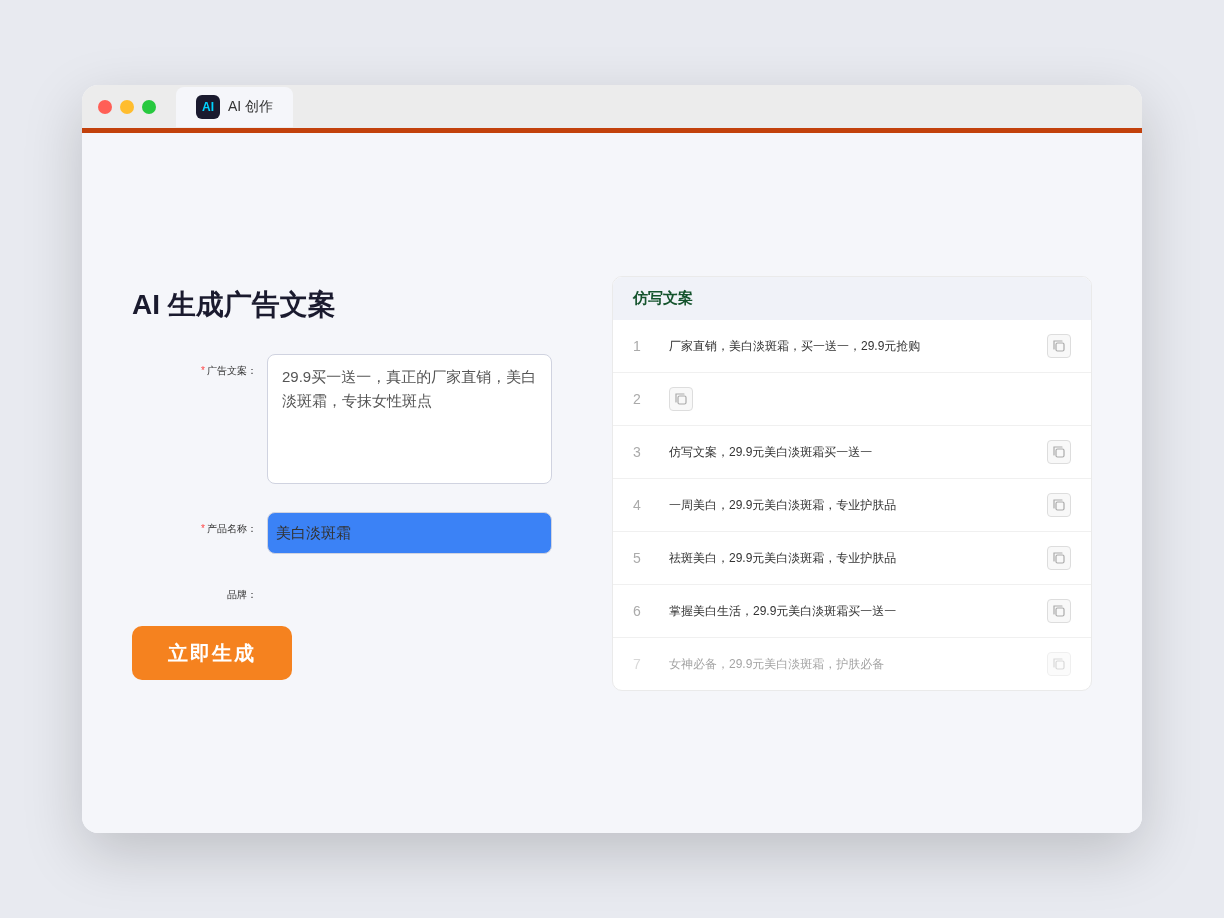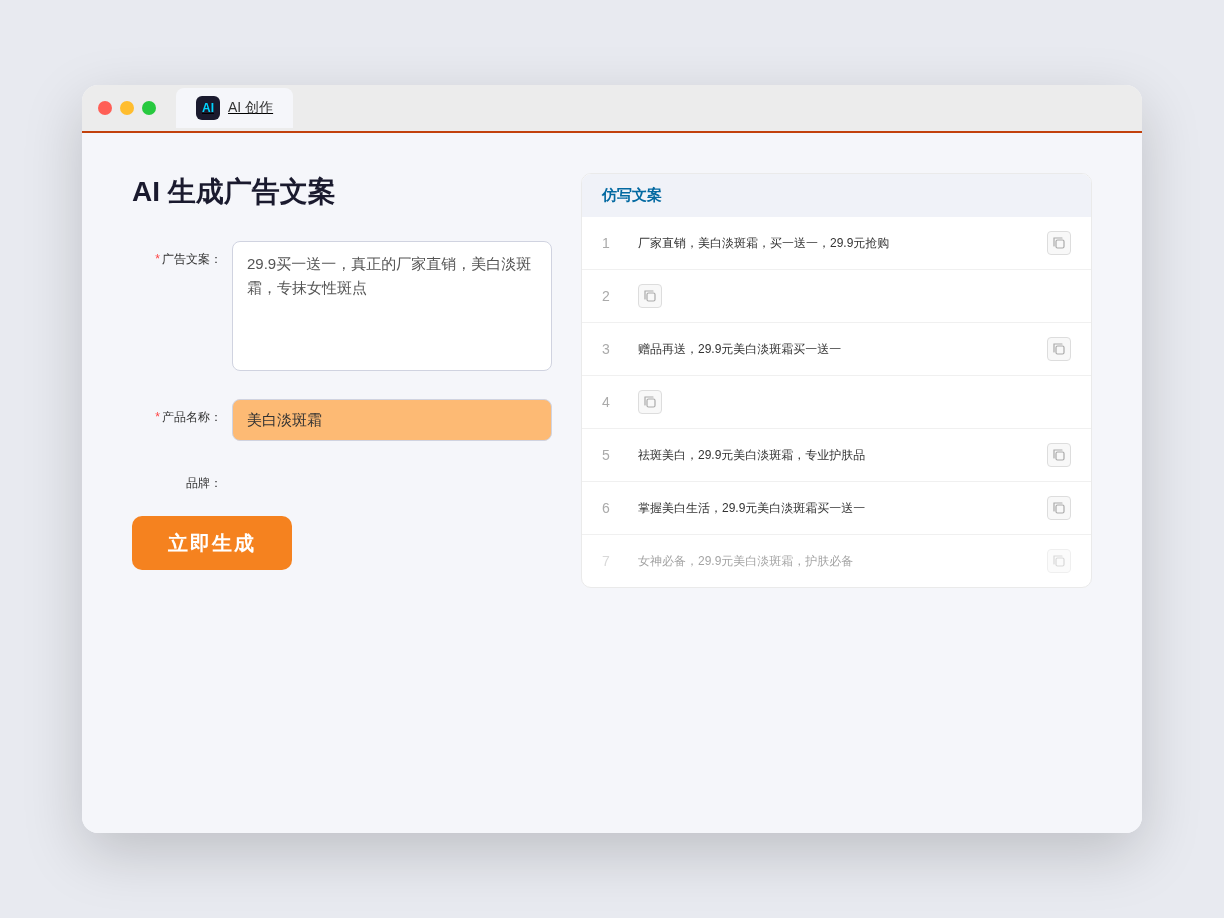--- a/index.html
+++ b/index.html
@@ -22,22 +22,21 @@
       box-shadow: 0 20px 60px rgba(0,0,0,0.18);
       overflow: hidden;
     }
 
     .browser-titlebar {
       background: #ececec;
       height: 48px;
       display: flex;
       align-items: center;
       padding: 0 16px;
-      border-bottom: 2px solid #c2410c;
-      text-decoration: underline;
+      border-bottom: 5px solid #c2410c;
     }
 
     .traffic-lights {
       display: flex;
       gap: 8px;
       margin-right: 20px;
     }
 
     .traffic-light {
       width: 14px;
@@ -70,21 +69,22 @@
       color: #00d4ff;
       font-size: 12px;
       font-weight: bold;
     }
 
     .browser-content {
       padding: 40px 50px;
       background: #f5f6fa;
       min-height: 700px;
       display: flex;
-      gap: 29px;
+      gap: 60px;
+      align-items: center;
     }
 
     
     .left-panel {
       flex: 0 0 420px;
     }
 
     .page-title {
       font-size: 28px;
       font-weight: 700;
@@ -94,24 +94,25 @@
 
     .form-row {
       display: flex;
       align-items: flex-start;
       margin-bottom: 24px;
     }
 
     .form-label {
       width: 90px;
       text-align: right;
-      font-size: 12px;
+      font-size: 10px;
       color: #333;
       padding-top: 10px;
       flex-shrink: 0;
+      margin-left: 35px;
     }
 
     .required-star {
       color: #ff4444;
       margin-right: 2px;
     }
 
     .form-input-wrap {
       flex: 1;
       margin-left: 10px;
@@ -130,24 +131,24 @@
       outline: none;
       font-family: inherit;
       line-height: 1.6;
     }
 
     input.form-input {
       width: 100%;
       height: 42px;
       border: 1.5px solid #d0d3e0;
       border-radius: 8px;
-      padding: 0 14px;
+      padding: 0 8px;
       font-size: 15px;
       color: #333;
-      background: #fdba74;
+      background: #3b82f6;
       outline: none;
       font-family: inherit;
     }
 
     .generate-btn {
       width: 160px;
       height: 54px;
       background: #f5821f;
       color: #fff;
       border: none;
@@ -186,21 +187,21 @@
       border-radius: 10px;
       overflow: hidden;
       border: 1px solid #eaeaea;
     }
 
     .results-header {
       background: #f0f2f8;
       padding: 12px 20px;
       font-size: 15px;
       font-weight: 600;
-      color: #0369a1;
+      color: #14532d;
     }
 
     .result-row {
       display: flex;
       align-items: center;
       padding: 14px 20px;
       border-bottom: 1px solid #f0f0f0;
       gap: 16px;
     }
 
@@ -313,30 +314,31 @@
       <span class="row-num">2</span>
       <button class="copy-btn" title="复制">
         <svg width="14" height="14" viewBox="0 0 14 14" fill="none" xmlns="http://www.w3.org/2000/svg">
           <rect x="4" y="4" width="8" height="8" rx="1.5" stroke="#aaa" stroke-width="1.2" fill="none"></rect>
           <path d="M2 10V2h8" stroke="#aaa" stroke-width="1.2" stroke-linecap="round" fill="none"></path>
         </svg>
       </button>
     </div>
             <div class="result-row">
       <span class="row-num">3</span>
-      <span class="row-text">赠品再送，29.9元美白淡斑霜买一送一</span>
+      <span class="row-text">仿写文案，29.9元美白淡斑霜买一送一</span>
       <button class="copy-btn" title="复制">
         <svg width="14" height="14" viewBox="0 0 14 14" fill="none" xmlns="http://www.w3.org/2000/svg">
           <rect x="4" y="4" width="8" height="8" rx="1.5" stroke="#aaa" stroke-width="1.2" fill="none"></rect>
           <path d="M2 10V2h8" stroke="#aaa" stroke-width="1.2" stroke-linecap="round" fill="none"></path>
         </svg>
       </button>
     </div>
             <div class="result-row">
       <span class="row-num">4</span>
+      <span class="row-text">一周美白，29.9元美白淡斑霜，专业护肤品</span>
       <button class="copy-btn" title="复制">
         <svg width="14" height="14" viewBox="0 0 14 14" fill="none" xmlns="http://www.w3.org/2000/svg">
           <rect x="4" y="4" width="8" height="8" rx="1.5" stroke="#aaa" stroke-width="1.2" fill="none"></rect>
           <path d="M2 10V2h8" stroke="#aaa" stroke-width="1.2" stroke-linecap="round" fill="none"></path>
         </svg>
       </button>
     </div>
             <div class="result-row">
       <span class="row-num">5</span>
       <span class="row-text">祛斑美白，29.9元美白淡斑霜，专业护肤品</span>

